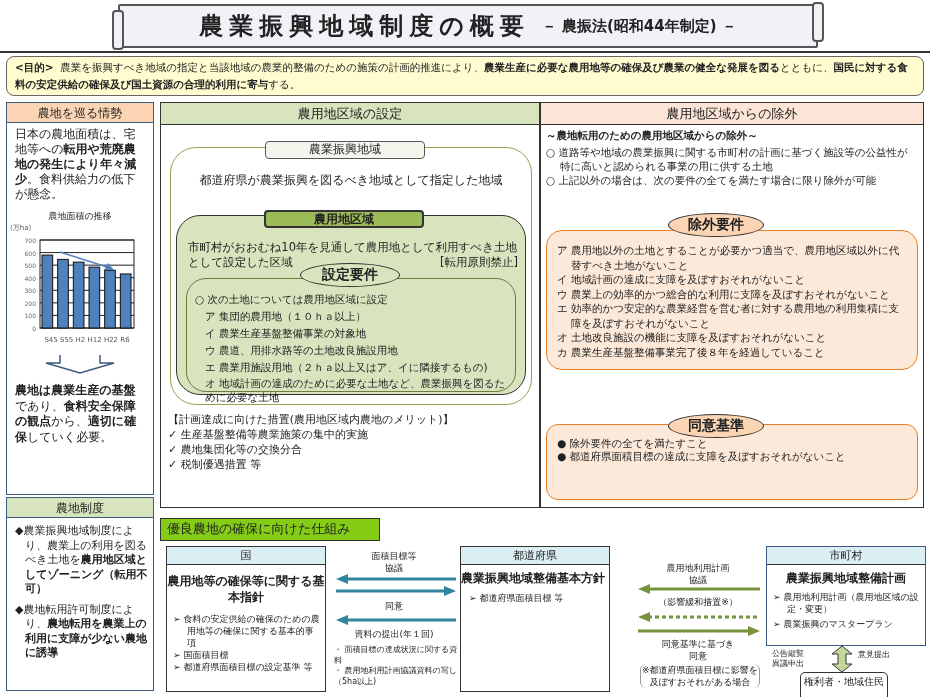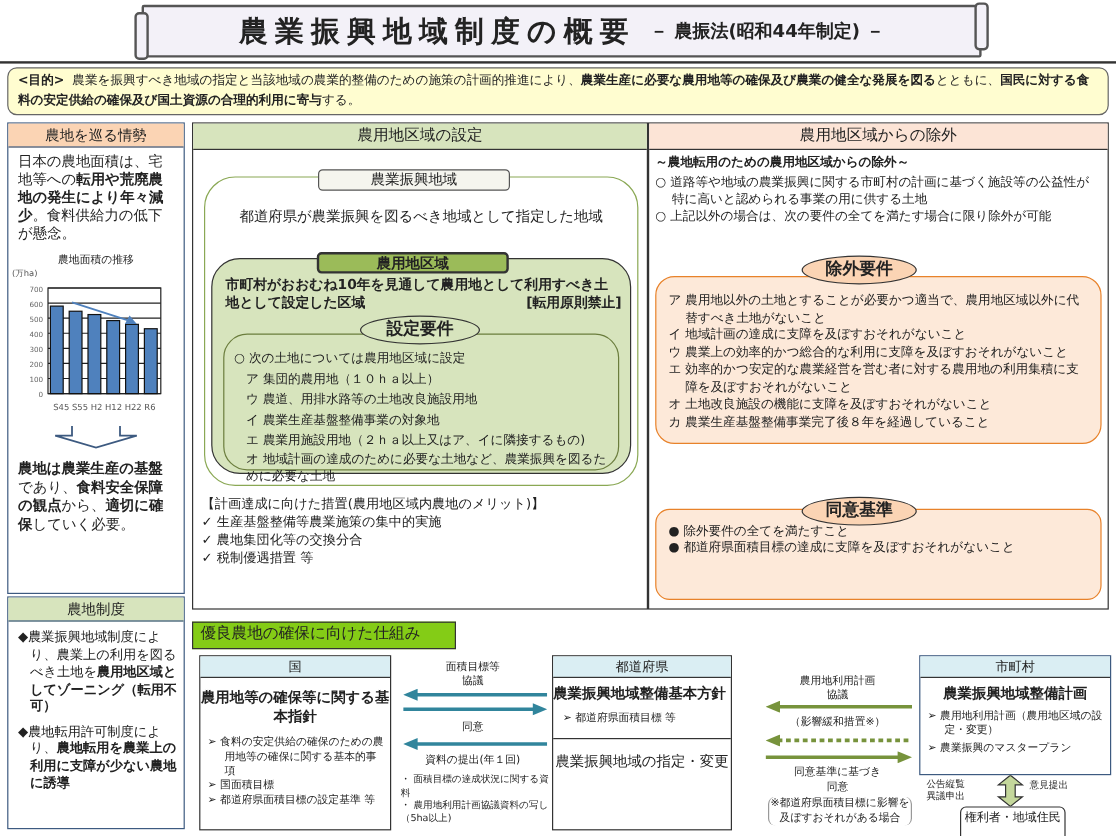--- a/index.html
+++ b/index.html
@@ -26,21 +26,21 @@
 
 #chart{left:10px;top:210px;width:140px;height:140px}
 
 #mid{left:160px;top:102px;width:380px;height:406px;border:1.5px solid #333}
 .mhead{height:22px;background:#d7e4bd;border-bottom:1.5px solid #333;text-align:center;font-size:13px;line-height:22px}
 #shinko{left:170px;top:147px;width:362px;height:258px;border:1.5px solid #8aa854;border-radius:26px}
 #shinko-lbl{left:265px;top:141px;width:160px;height:18px;border:1.5px solid #555;background:#f5f5ee;border-radius:4px;text-align:center;font-size:12px;line-height:15px}
 #shinko-txt{left:170px;top:172px;width:362px;text-align:center;font-size:12px}
 #nochi{left:176px;top:215px;width:350px;height:180px;background:#d7e4bd;border:1.5px solid #333;border-radius:24px}
 #nochi-lbl{left:264px;top:210px;width:160px;height:18px;background:#9bbb59;border:2px solid #333;border-radius:4px;text-align:center;font-size:12px;font-weight:bold;line-height:14px}
-#nochi-txt{left:188px;top:230px;width:330px;font-size:11.5px;font-weight:bold;line-height:15px}
+#nochi-txt{left:188px;top:240px;width:330px;font-size:11.5px;font-weight:normal;line-height:15px}
 #req{left:186px;top:278px;width:330px;height:114px;border:1.5px solid #6b7d3d;border-radius:20px;padding:12px 8px 0 8px;font-size:10.5px;line-height:17px}
 #req-lbl{left:300px;top:263px;width:100px;height:24px;background:#d7e4bd;border:1.5px solid #333;border-radius:50%;text-align:center;font-size:14px;font-weight:bold;line-height:21px}
 #req .it{padding-left:10px}
 #merit{left:168px;top:412px;width:360px;font-size:11px;line-height:15px}
 
 #right{left:540px;top:102px;width:384px;height:406px;border:1.5px solid #333}
 #right .mhead{background:#fce4d6}
 #ex-intro{left:546px;top:128px;width:372px;font-size:10.5px;line-height:14px}
 #exreq{left:546px;top:230px;width:372px;height:140px;background:#fde9d9;border:1.5px solid #e8822a;border-radius:16px;padding:12px 10px 0 10px;font-size:10.5px;line-height:14.5px}
 #exreq-lbl{left:668px;top:213px;width:96px;height:24px;background:#fbd4b4;border:1.5px solid #333;border-radius:50%;text-align:center;font-size:14px;font-weight:bold;line-height:21px}
@@ -141,22 +141,22 @@
 <div id="shinko-txt" class="abs">都道府県が農業振興を図るべき地域として指定した地域</div>
 <div id="nochi" class="abs"></div>
 <div id="nochi-lbl" class="abs">農用地区域</div>
 <div id="nochi-txt" class="abs">
   <span>市町村がおおむね10年を見通して農用地として利用すべき土地として設定した区域</span>
   <span style="float:right">[転用原則禁止]</span>
 </div>
 <div id="req" class="abs">
   <div>○ 次の土地については農用地区域に設定</div>
   <div class="it">ア 集団的農用地（１０ｈａ以上）</div>
+  <div class="it">イ 農業生産基盤整備事業の対象地</div>
   <div class="it">ウ 農道、用排水路等の土地改良施設用地</div>
-  <div class="it">イ 農業生産基盤整備事業の対象地</div>
   <div class="it">エ 農業用施設用地（２ｈａ以上又はア、イに隣接するもの)</div>
   <div class="it" style="line-height:14px">オ 地域計画の達成のために必要な土地など、農業振興を図るために必要な土地</div>
 </div>
 <div id="req-lbl" class="abs">設定要件</div>
 <div id="merit" class="abs">
   <div>【計画達成に向けた措置(農用地区域内農地のメリット)】</div>
   <div>✓ 生産基盤整備等農業施策の集中的実施</div>
   <div>✓ 農地集団化等の交換分合</div>
   <div>✓ 税制優遇措置 等</div>
 </div>
@@ -214,21 +214,20 @@
 <div class="abs small" style="left:332px;top:628px;width:124px">資料の提出(年１回)</div>
 <div class="abs" style="left:334px;top:645px;width:124px;font-size:8px;line-height:10.5px">
   <div>・ 面積目標の達成状況に関する資料</div>
   <div>・ 農用地利用計画協議資料の写し（5ha以上)</div>
 </div>
 
 <div id="ken" class="abs ent">
   <div class="eh">都道府県</div>
   <div class="t">農業振興地域整備基本方針</div>
   <div style="font-size:9px;padding:6px 0 0 8px">➢ 都道府県面積目標 等</div>
-  <div class="div">農業振興地域の指定・変更</div>
 </div>
 
 <div class="abs small" style="left:636px;top:562px;width:124px">
   <div>農用地利用計画</div>
   <div>協議</div>
 </div>
 <svg class="abs" style="left:638px;top:584px" width="122" height="10">
   <line x1="10" y1="5" x2="122" y2="5" stroke="#77933c" stroke-width="3"></line>
     <polygon points="0,5 12,0 12,10" fill="#77933c"></polygon>
 </svg>

